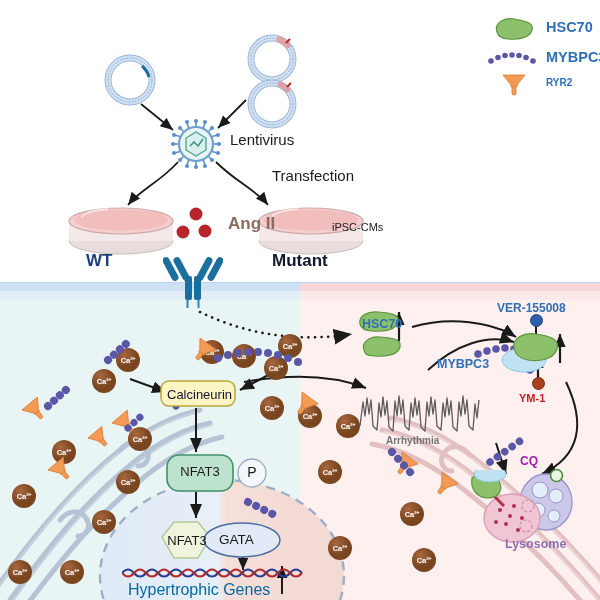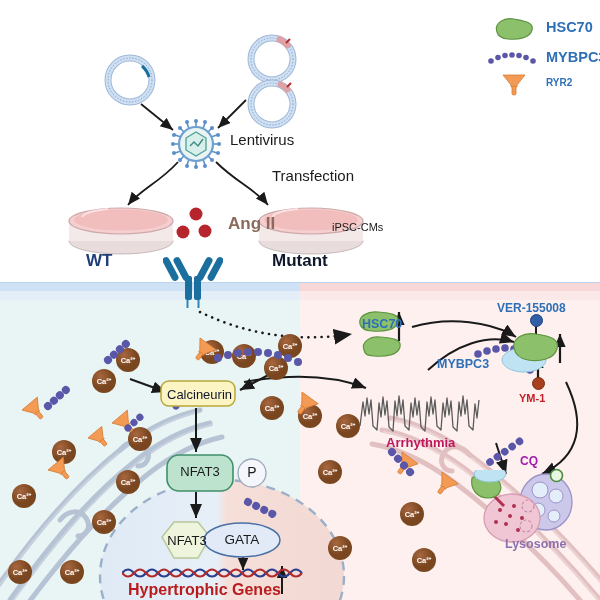--- a/index.html
+++ b/index.html
@@ -432,37 +432,37 @@
     <circle cx="86" cy="21" r="14" fill="#f4f6fb" stroke="#9aa7bb" stroke-width="1.3"></circle>
   </svg>
   <div class="lbl" style="left:172px;top:465px;font-size:13px;color:#1a1a1a;width:56px;text-align:center">NFAT3</div>
   <div class="lbl" style="left:243px;top:465px;font-size:14px;color:#1a1a1a;width:18px;text-align:center">P</div>
 
   <svg class="abs" style="left:160;top:518" width="128" height="46">
     <path d="M14,4 L38,4 L50,19 L38,40 L14,40 L2,19 Z" fill="#eef5dc" stroke="#b8c89a" stroke-width="1.5"></path>
     <ellipse cx="82" cy="22" rx="38" ry="17" fill="#e3eaf7" stroke="#4a6fa5" stroke-width="1.5"></ellipse>
   </svg>
   <div class="lbl" style="left:166px;top:534px;font-size:13px;color:#1a1a1a;width:42px;text-align:center">NFAT3</div>
-  <div class="lbl" style="left:219px;top:533px;font-size:13.5px;color:#1a1a1a;width:46px;text-align:center">GATA</div>
+  <div class="lbl" style="left:219px;top:533px;font-size:13.5px;color:#1a1a1a;width:46px;">GATA</div>
 
   <svg class="abs" style="left:122;top:566" width="182" height="14">
     <path d="M0,7 Q6,0 12,7 T24,7 T36,7 T48,7 T60,7 T72,7 T84,7 T96,7 T108,7 T120,7 T132,7 T144,7 T156,7 T168,7 T180,7" fill="none" stroke="#2a3f8f" stroke-width="2"></path>
     <path d="M0,7 Q6,14 12,7 T24,7 T36,7 T48,7 T60,7 T72,7 T84,7 T96,7 T108,7 T120,7 T132,7 T144,7 T156,7 T168,7 T180,7" fill="none" stroke="#b02b2b" stroke-width="2"></path>
   </svg>
-  <div class="lbl" style="left:128px;top:582px;font-size:16px;font-weight:bold;color:#b91c1c">Hypertrophic Genes</div>
+  <div class="lbl" style="left:128px;top:582px;font-size:16px;font-weight:normal;color:#0369a1">Hypertrophic Genes</div>
 
   <svg class="abs" style="left:358;top:386" width="124" height="48">
     <path d="M2,40 L5,16 L7,30 L9,12 L11,28 L13,14 L15,40 L19,44 L21,17 L23,31
              L25,11 L27,29 L29,15 L31,41 L35,45 L37,15 L39,30 L41,10 L43,28
              L45,14 L47,40 L51,44 L53,17 L55,31 L57,12 L59,29 L61,15 L63,41
              L67,45 L69,16 L71,30 L73,11 L75,28 L77,14 L79,40 L83,44 L85,17
              L87,31 L89,12 L91,29 L93,15 L95,41 L99,45 L101,16 L103,30 L105,10
              L107,28 L109,14 L111,40 L115,44 L117,18 L119,32 L121,14" fill="none" stroke="#5b5b5b" stroke-width="1.3" stroke-linejoin="round"></path>
   </svg>
-  <div class="lbl" style="left:386px;top:436px;font-size:13px;font-weight:bold;color:#be185d">Arrhythmia</div>
+  <div class="lbl" style="left:386px;top:436px;font-size:10px;font-weight:bold;color:#737373">Arrhythmia</div>
 
   <svg class="abs" style="left:356;top:310" width="52" height="52">
     <path d="M4,14 C2,6 12,1 22,2 C34,3 44,4 42,12 C40,20 28,22 16,21 C8,20.5 5,18 4,14 Z" fill="#8cc06a" stroke="#5f9441" stroke-width="1.2"></path>
     <path d="M8,40 C5,32 14,26 24,27 C36,28 46,29 44,37 C42,45 30,47 18,46 C10,45.5 9,44 8,40 Z" fill="#8cc06a" stroke="#5f9441" stroke-width="1.2"></path>
   </svg>
   <div class="lbl" style="left:362px;top:318px;font-size:12.5px;font-weight:bold;color:#2e6fb7">HSC70</div>
 
   <div class="lbl" style="left:437px;top:358px;font-size:12.5px;font-weight:bold;color:#2e6fb7">MYBPC3</div>
 
   <svg class="abs" style="left:496;top:330" width="72" height="46">

